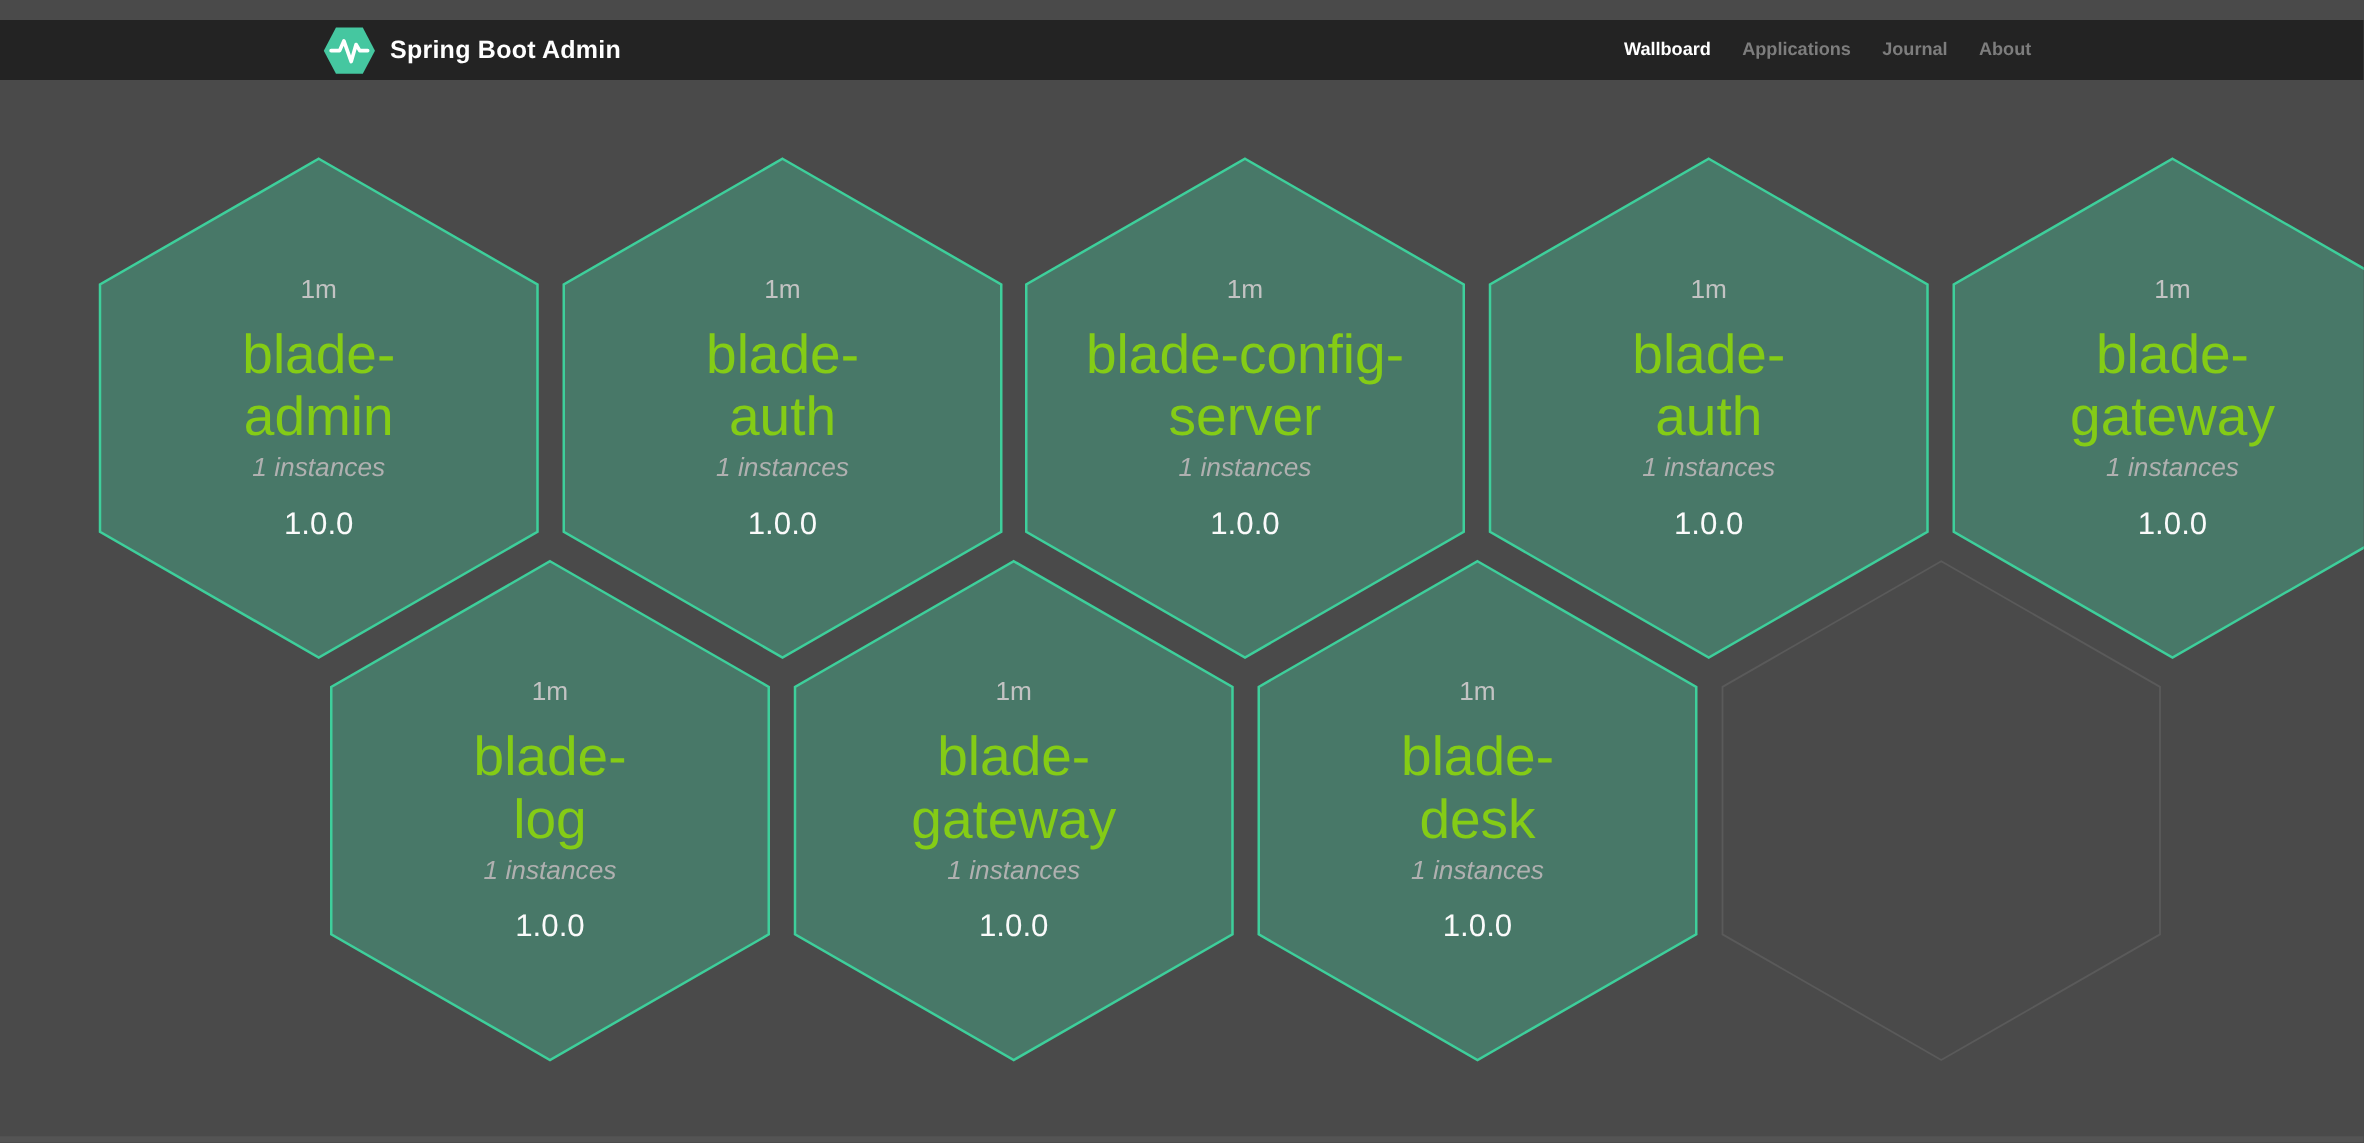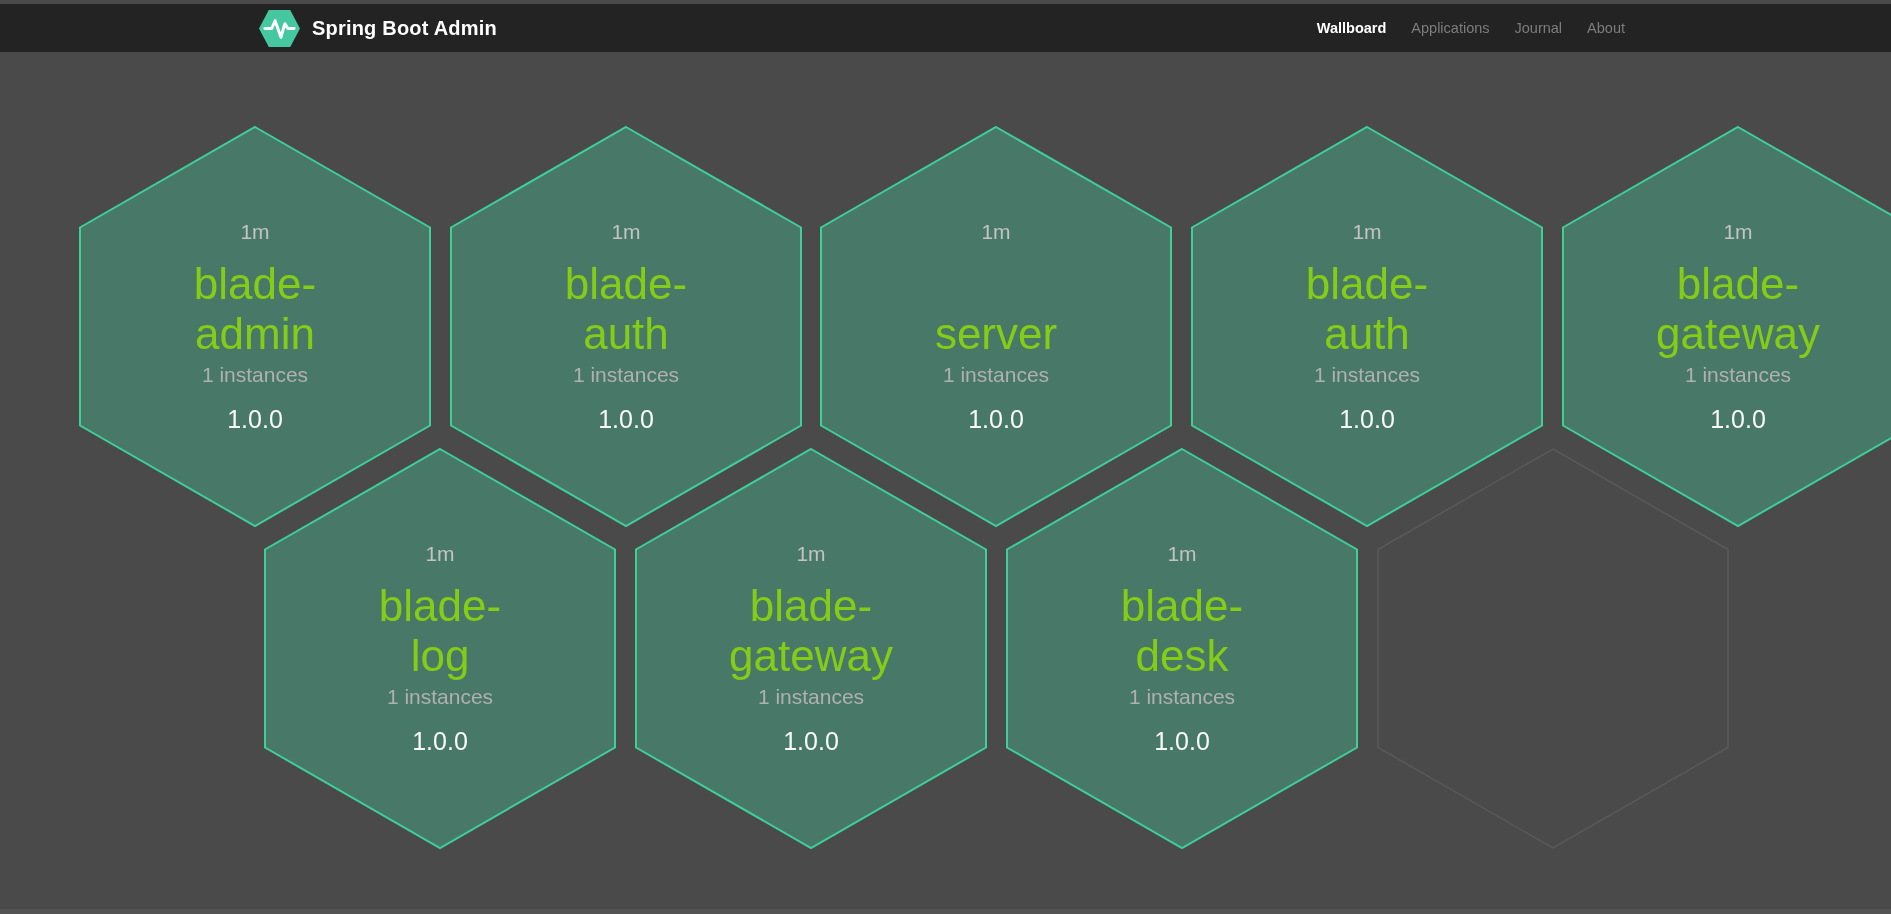--- a/index.html
+++ b/index.html
@@ -15,54 +15,54 @@
   *{margin:0;padding:0;box-sizing:border-box;}
   html,body{width:1891px;height:914px;}
   body{
     background:var(--page-bg);
     font-family:"Liberation Sans", sans-serif;
     overflow:hidden;
     position:relative;
   }
   
   .navbar{
-    position:absolute;left:0;top:4px;width:1891px;height:48px;
+    position:absolute;left:0;top:16px;width:1891px;height:48px;
     background:var(--navbar-bg);
     display:flex;align-items:center;justify-content:space-between;
     padding:0 266px 0 258px;
   }
   .brand{display:flex;align-items:center;gap:11px;cursor:pointer;}
   .brand-logo{width:43px;height:39px;display:block;}
   .brand-title{
     color:#ffffff;font-size:20px;font-weight:700;letter-spacing:.2px;
     white-space:nowrap;
   }
   .nav-links{display:flex;align-items:flex-start;gap:25px;list-style:none;}
   .nav-link{
     color:var(--nav-inactive);font-size:14.5px;text-decoration:none;
-    white-space:nowrap;cursor:pointer;
+    white-space:nowrap;cursor:pointer;font-weight:bold;
   }
   .nav-link.active{color:#ffffff;font-weight:700;}
   
   .board{position:absolute;left:0;top:48px;width:1891px;height:866px;margin-left:48px;}
   .tile{
     position:absolute;width:354px;height:403px;cursor:pointer;
   }
   .tile svg{position:absolute;left:0;top:0;width:354px;height:403px;display:block;}
   .tile .hex-shape{fill:var(--hex-fill);stroke:var(--hex-stroke);stroke-width:2;}
   .tile.empty{cursor:default;}
   .tile.empty .hex-shape{fill:none;stroke:var(--hex-empty-stroke);stroke-width:1.5;}
   .tile-content{
     position:absolute;inset:0;display:flex;flex-direction:column;
     align-items:center;justify-content:center;text-align:center;
     pointer-events:none;
   }
   .uptime{font-size:21px;color:#c3c3c3;margin-bottom:15px;}
   .app-name{font-size:44px;line-height:50px;color:#84cc16;font-weight:400;}
-  .instances{font-size:21px;color:#b0b0b0;margin-top:4px;}
+  .instances{font-size:21px;color:#b0b0b0;margin-top:4px;font-style:italic;}
   .version{font-size:25px;color:#fafafa;margin-top:18px;}
   
   .p1{left:30px;  top:77px;}
   .p2{left:401px; top:77px;}
   .p3{left:771px; top:77px;}
   .p4{left:1142px;top:77px;}
   .p5{left:1513px;top:77px;}
   .p6{left:215px; top:399px;}
   .p7{left:586px; top:399px;}
   .p8{left:957px; top:399px;}
@@ -117,21 +117,21 @@
       <div class="version">1.0.0</div>
     </div>
   </div>
 
   <div class="tile p3">
     <svg viewBox="0 0 354 403">
         <polygon class="hex-shape" points="177,2 352,102.5 352,300.5 177,401 2,300.5 2,102.5"></polygon>
       </svg>
     <div class="tile-content">
       <div class="uptime">1m</div>
-      <div class="app-name"><br><span>server</span></div>
+      <div class="app-name"><span>blade-config-</span><br><span>server</span></div>
       <div class="instances">1 instances</div>
       <div class="version">1.0.0</div>
     </div>
   </div>
 
   <div class="tile p4">
     <svg viewBox="0 0 354 403">
         <polygon class="hex-shape" points="177,2 352,102.5 352,300.5 177,401 2,300.5 2,102.5"></polygon>
       </svg>
     <div class="tile-content">

